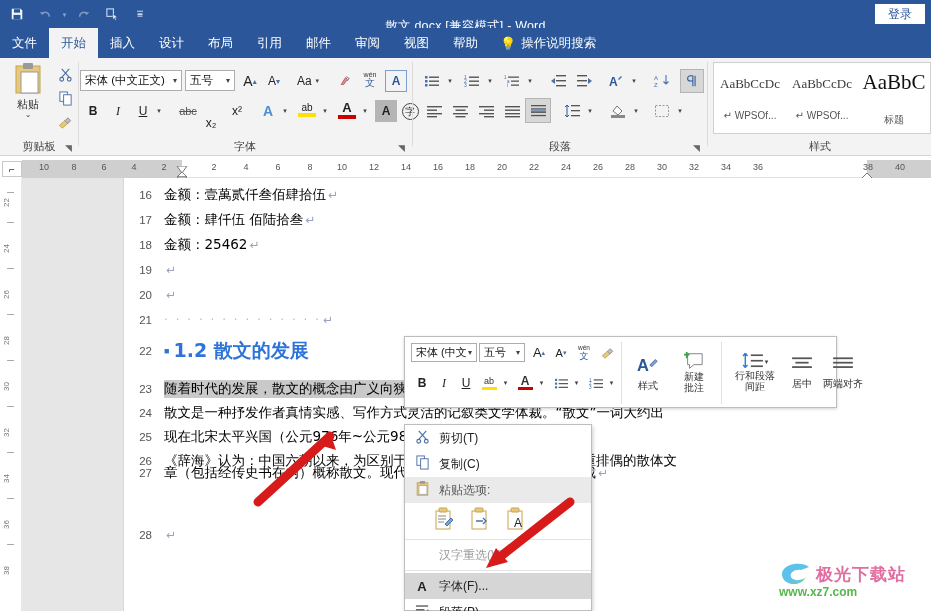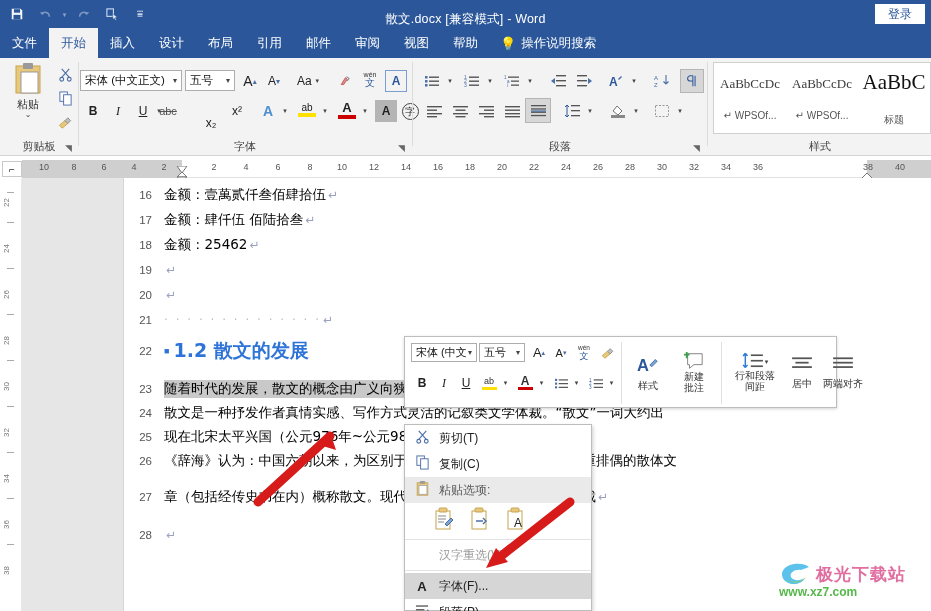--- a/index.html
+++ b/index.html
@@ -14,21 +14,21 @@
   .titlebar{
     position:absolute; left:0; top:0; width:931px; height:28px;
     background:#2b579a; color:#fff;
   }
   .qat{ position:absolute; left:4px; top:0; height:28px; display:flex; align-items:center; gap:2px;}
   .qat-btn{ width:26px; height:24px; display:flex; align-items:center; justify-content:center;
             color:#fff; font-size:14px; line-height:1; opacity:.95;}
   .qat-btn.dim{ opacity:.45; }
   .qat-btn svg{ display:block; }
   .doctitle{
-    position:absolute; left:0; top:5px; width:931px; height:28px;
+    position:absolute; left:0; top:12px; width:931px; height:28px;
     display:flex; align-items:center; justify-content:center;
     font-size:12.5px; color:#fff; letter-spacing:.2px; pointer-events:none;
   }
   .signin{
     position:absolute; right:6px; top:4px; height:20px; min-width:50px;
     background:#fff; color:#2b579a; font-size:12px;
     display:flex; align-items:center; justify-content:center; padding:0 8px;
   }
 
   
@@ -285,21 +285,21 @@
     <div class="rb" style="left:306px;top:12px;width:22px;border:1px solid #7b9dd0;color:#2b579a;font-weight:bold;">
       <span>A</span>
     </div>
 
     <div class="rb" style="left:3px;top:42px;width:22px;font-weight:bold;">B</div>
     <div class="rb" style="left:28px;top:42px;width:22px;font-style:italic;font-family:'Liberation Serif',serif;">I</div>
     <div class="rb" style="left:53px;top:42px;width:22px;text-decoration:underline;">U</div>
     <div class="rb" style="left:74px;top:42px;width:12px;">
         <span class="chev">▾</span>
       </div>
-    <div class="rb" style="left:76px;top:42px;width:26px;text-decoration:line-through;color:#555;font-size:11px;">abc</div>
+    <div class="rb" style="left:96px;top:42px;width:26px;text-decoration:line-through;color:#555;font-size:11px;">abc</div>
     <div class="rb" style="left:120px;top:54px;width:24px;">x₂</div>
     <div class="rb" style="left:146px;top:42px;width:24px;">x²</div>
     <div class="rb" style="left:178px;top:42px;width:22px;color:#4b8fd0;font-weight:bold;font-size:14px;">A</div>
     <div class="rb" style="left:200px;top:42px;width:12px;">
         <span class="chev">▾</span>
       </div>
     <div class="rb" style="left:216px;top:38px;width:24px;height:26px;flex-direction:column;">
       <span style="font-size:10px;">ab</span>
       <span style="width:18px;height:4px;background:#ffe000;display:block;"></span>
     </div>
@@ -614,21 +614,21 @@
     </div>
     <div class="doc-line" style="top:246px;">
       <span class="ln">25</span>
       <span class="txt">现在北宋太平兴国（公元976年~公元983年）时期。</span>
       <span class="pilcrow">↵</span>
     </div>
     <div class="doc-line" style="top:270px;">
       <span class="ln">26</span>
       <span class="txt">《辞海》认为：中国六朝以来，为区别于韵文、骈文，把凡不押韵、不重排偶的散体文</span>
     </div>
-    <div class="doc-line" style="top:306px;">
+    <div class="doc-line" style="top:282px;">
       <span class="ln">27</span>
       <span class="txt">章（包括经传史书在内）概称散文。现代散文指诗歌以外的所有文学体裁</span>
       <span class="pilcrow">↵</span>
     </div>
     <div class="doc-line" style="top:344px;">
       <span class="ln">28</span>
       <span class="pilcrow">↵</span>
     </div>
   </div>
 </div>

